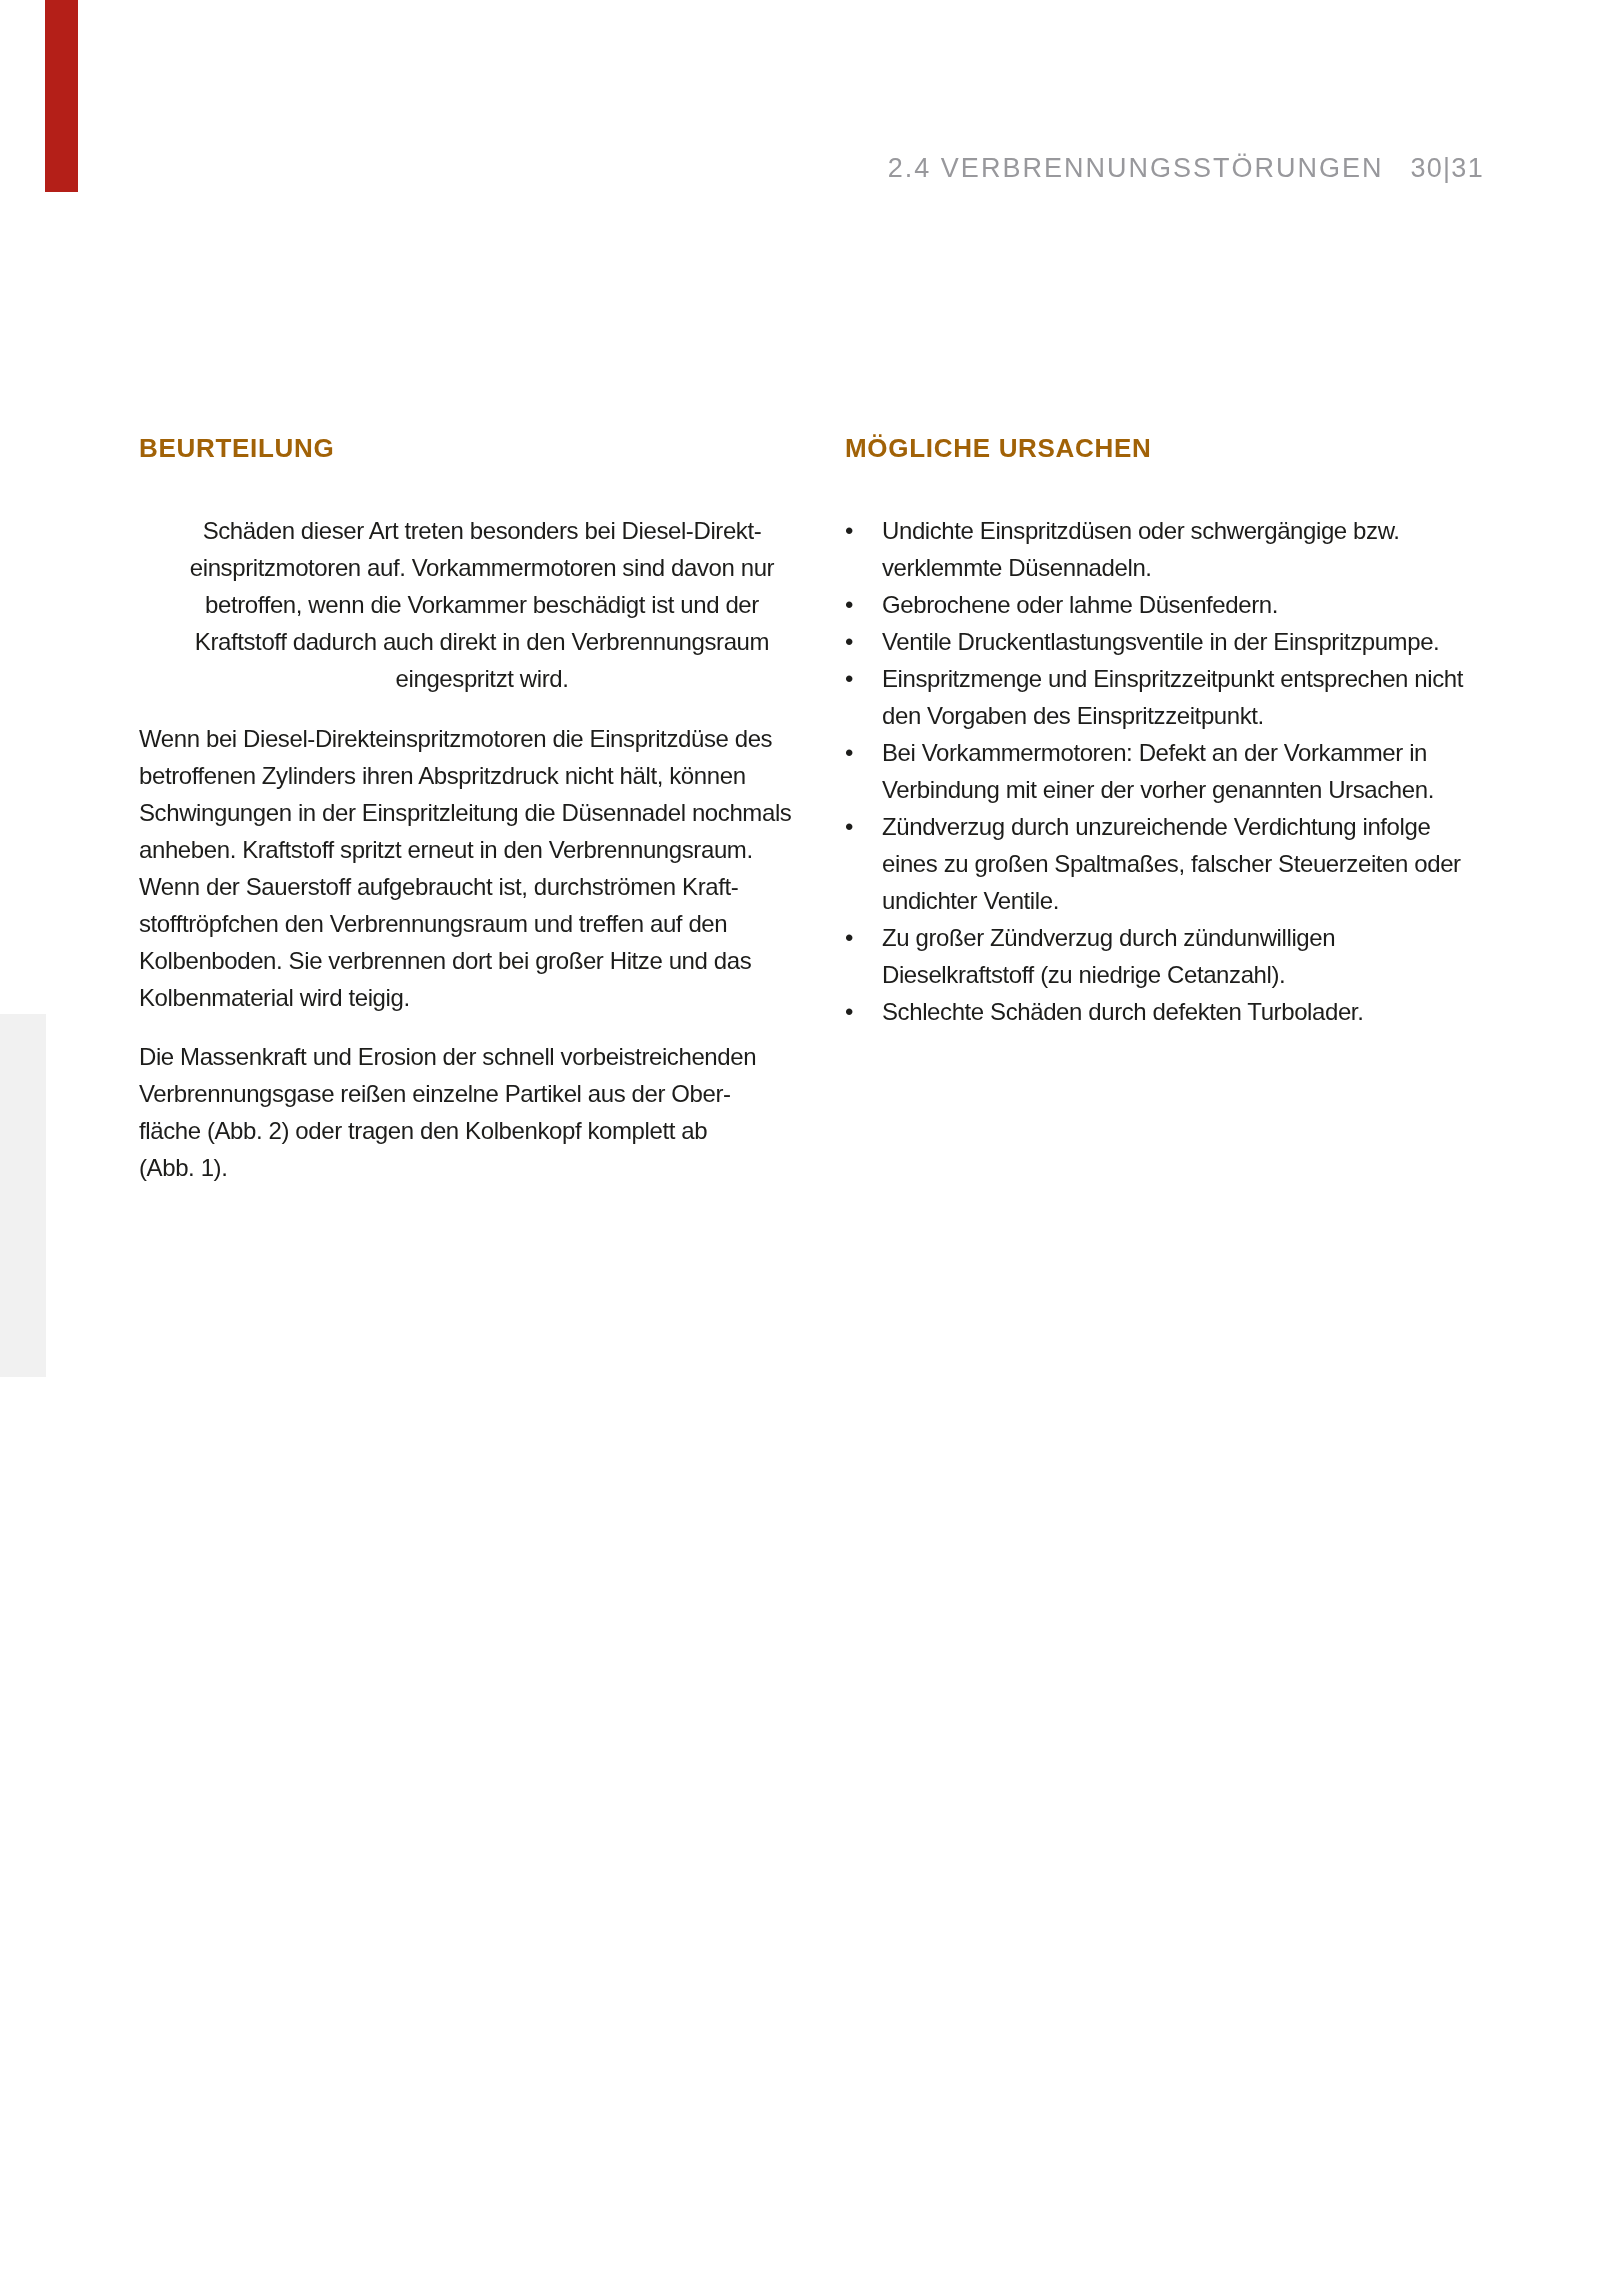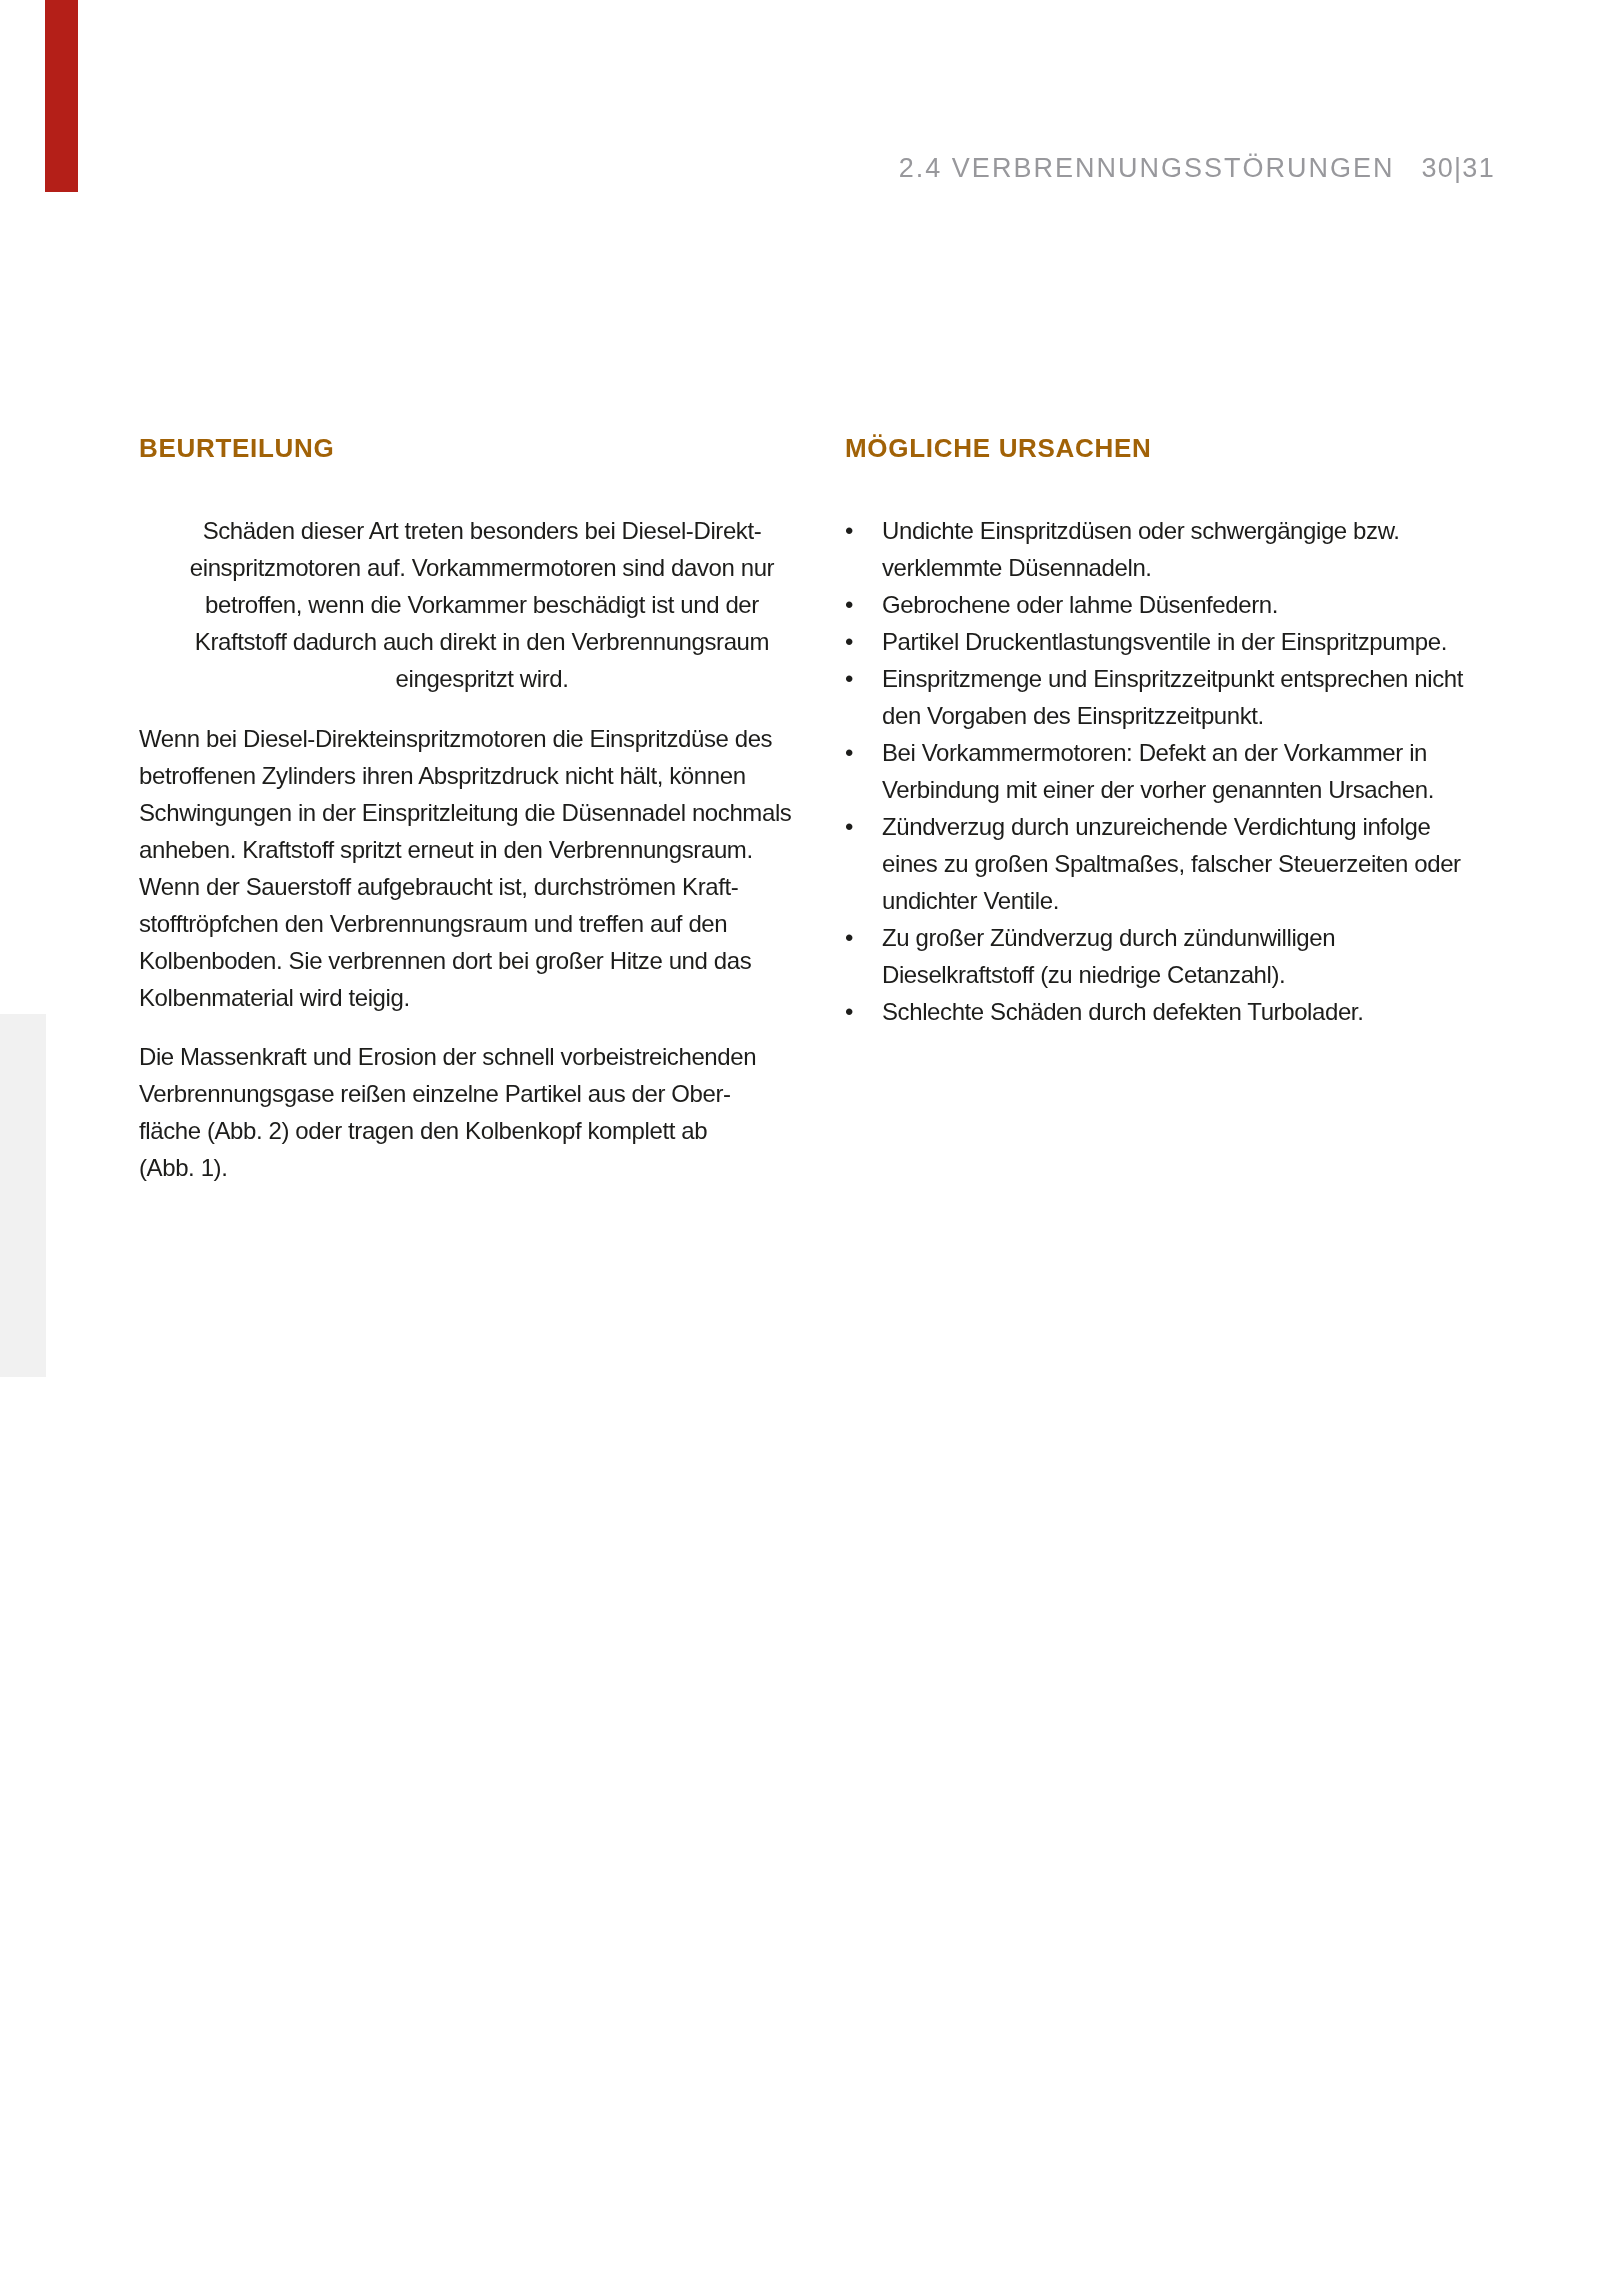--- a/index.html
+++ b/index.html
@@ -10,21 +10,21 @@
     background:#ffffff;
     font-family:"Liberation Sans", sans-serif;
     color:#1d1d1b;
     overflow:hidden;
   }
   
   .red-tab{position:absolute;left:45px;top:0;width:33px;height:192px;}
   .gray-tab{position:absolute;left:0;top:1014px;width:46px;height:363px;}
   
   .runhead{
-    position:absolute;top:153px;right:125px;
+    position:absolute;top:153px;right:136px;
     font-size:27px;line-height:30px;letter-spacing:2px;
     color:#98989c;white-space:nowrap;font-stretch:condensed;
   }
   .runhead .pages{margin-left:27px;letter-spacing:1.3px;}
   
   .col-heading{
     position:absolute;top:433px;margin:0;
     font-size:26px;line-height:30px;font-weight:bold;
     letter-spacing:0.7px;color:#a16207;white-space:nowrap;
     font-stretch:condensed;
@@ -107,21 +107,21 @@
       </div>
       <div class="bullet-item">
         <span class="bullet-dot">•</span>
         <div class="bullet-lines">
           <div class="line">Gebrochene oder lahme Düsenfedern.</div>
         </div>
       </div>
       <div class="bullet-item">
         <span class="bullet-dot">•</span>
         <div class="bullet-lines">
-          <div class="line">Partikel Druckentlastungsventile in der Einspritzpumpe.</div>
+          <div class="line">Ventile Druckentlastungsventile in der Einspritzpumpe.</div>
         </div>
       </div>
       <div class="bullet-item">
         <span class="bullet-dot">•</span>
         <div class="bullet-lines">
           <div class="line">Einspritzmenge und Einspritzzeitpunkt entsprechen nicht</div>
           <div class="line">den Vorgaben des Einspritzzeitpunkt.</div>
         </div>
       </div>
       <div class="bullet-item">

